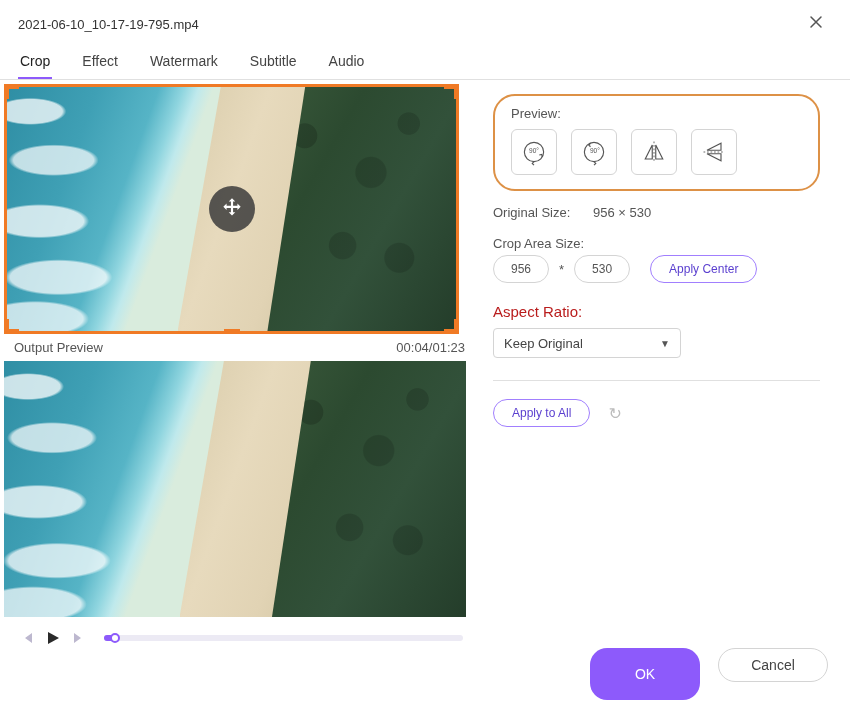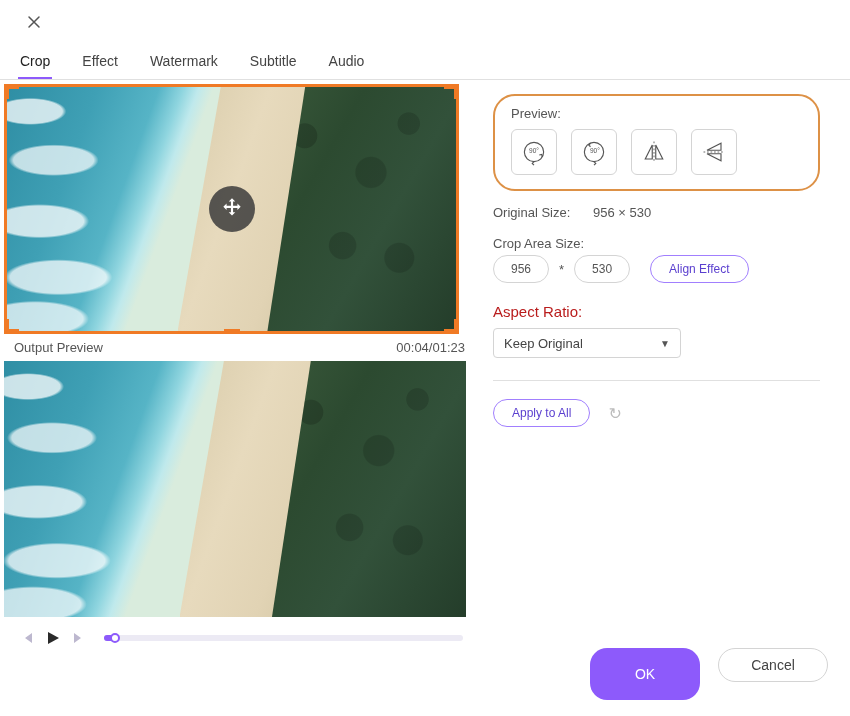--- a/index.html
+++ b/index.html
@@ -98,20 +98,21 @@
        color:#fff;font-size:14px;cursor:pointer;}
   .btn-secondary{min-width:110px;height:34px;border:1px solid var(--field-border);border-radius:17px;
        background:#fff;color:#444;font-size:14px;cursor:pointer;}
 </style>
 </head>
 <body>
 
 <div class="window">
 
   <div class="titlebar">
+    <span>2021-06-10_10-17-19-795.mp4</span>
     <span class="close-x">
       <svg width="16" height="16" viewBox="0 0 16 16">
           <path d="M3 3 L13 13 M13 3 L3 13" stroke="#555" stroke-width="1.5" fill="none" stroke-linecap="round"></path>
         </svg>
     </span>
   </div>
 
   <div class="tabs">
     <div class="tab active">Crop</div>
     <div class="tab">Effect</div>
@@ -228,21 +229,21 @@
       <div class="field-row">
         <span class="label">Original Size:</span>
         <span>956 × 530</span>
       </div>
 
       <div style="font-size:13px;color:#555;margin-top:16px;">Crop Area Size:</div>
       <div class="field-row" style="margin-top:4px;">
         <input class="num-field" value="956" style="">
         <span>*</span>
         <input class="num-field" value="530" style="">
-        <button class="pill-btn" style="margin-left:10px;">Align Effect</button>
+        <button class="pill-btn" style="margin-left:10px;">Apply Center</button>
       </div>
 
       <div style="font-size:15px;color:#b91c1c;margin-top:20px;">Aspect Ratio:</div>
       <div class="select" style="margin-top:8px;">
         <span>Keep Original</span>
         <span class="caret">▼</span>
       </div>
 
       <div class="hr"></div>
 

